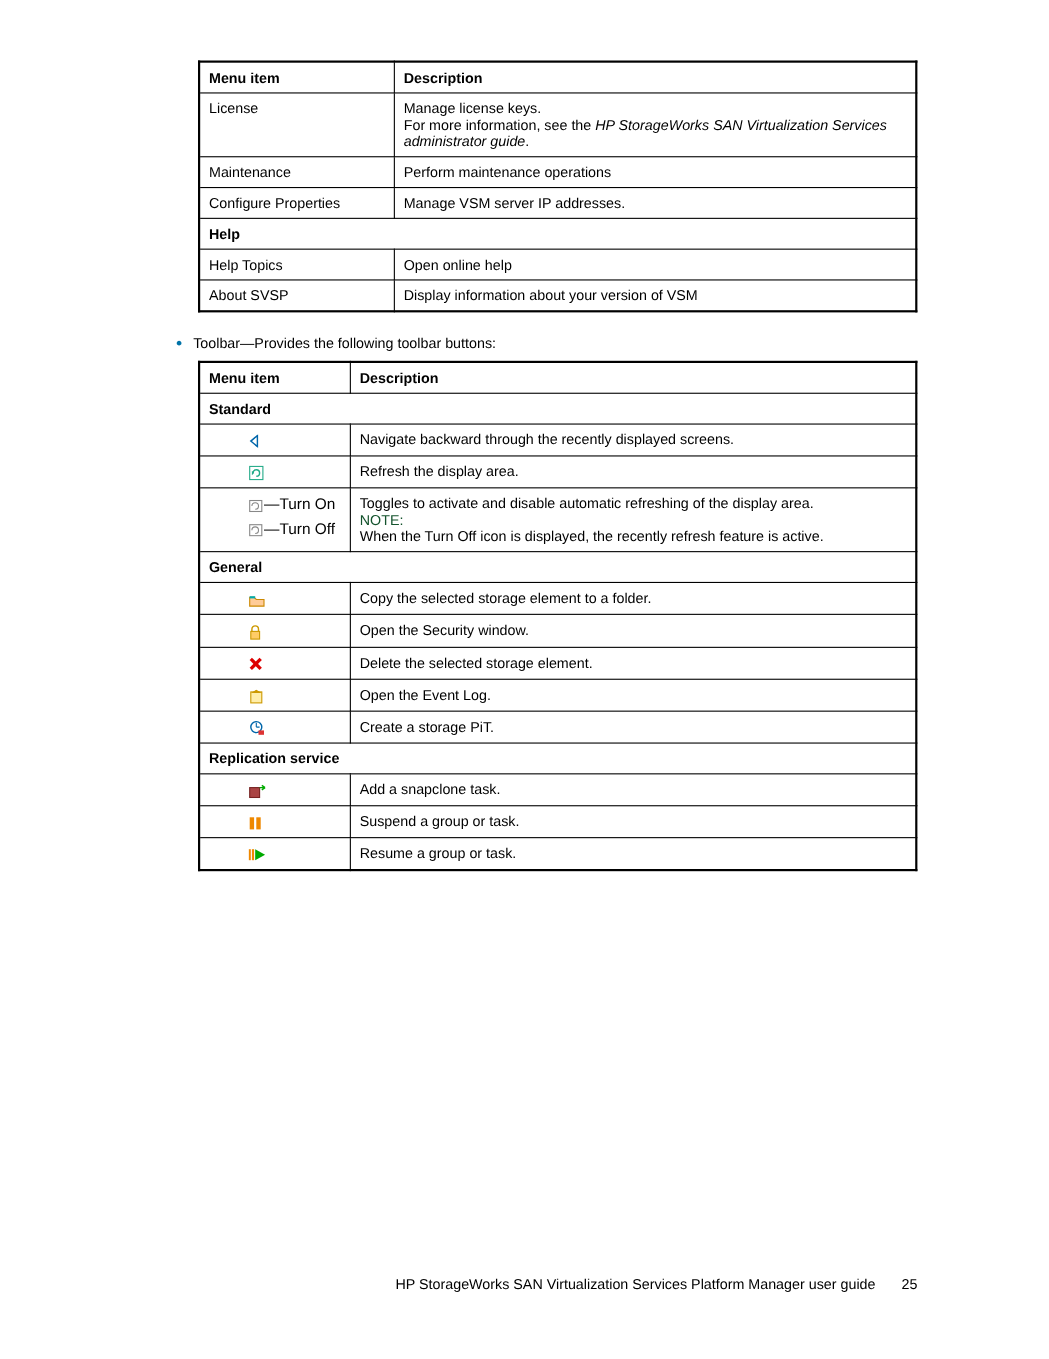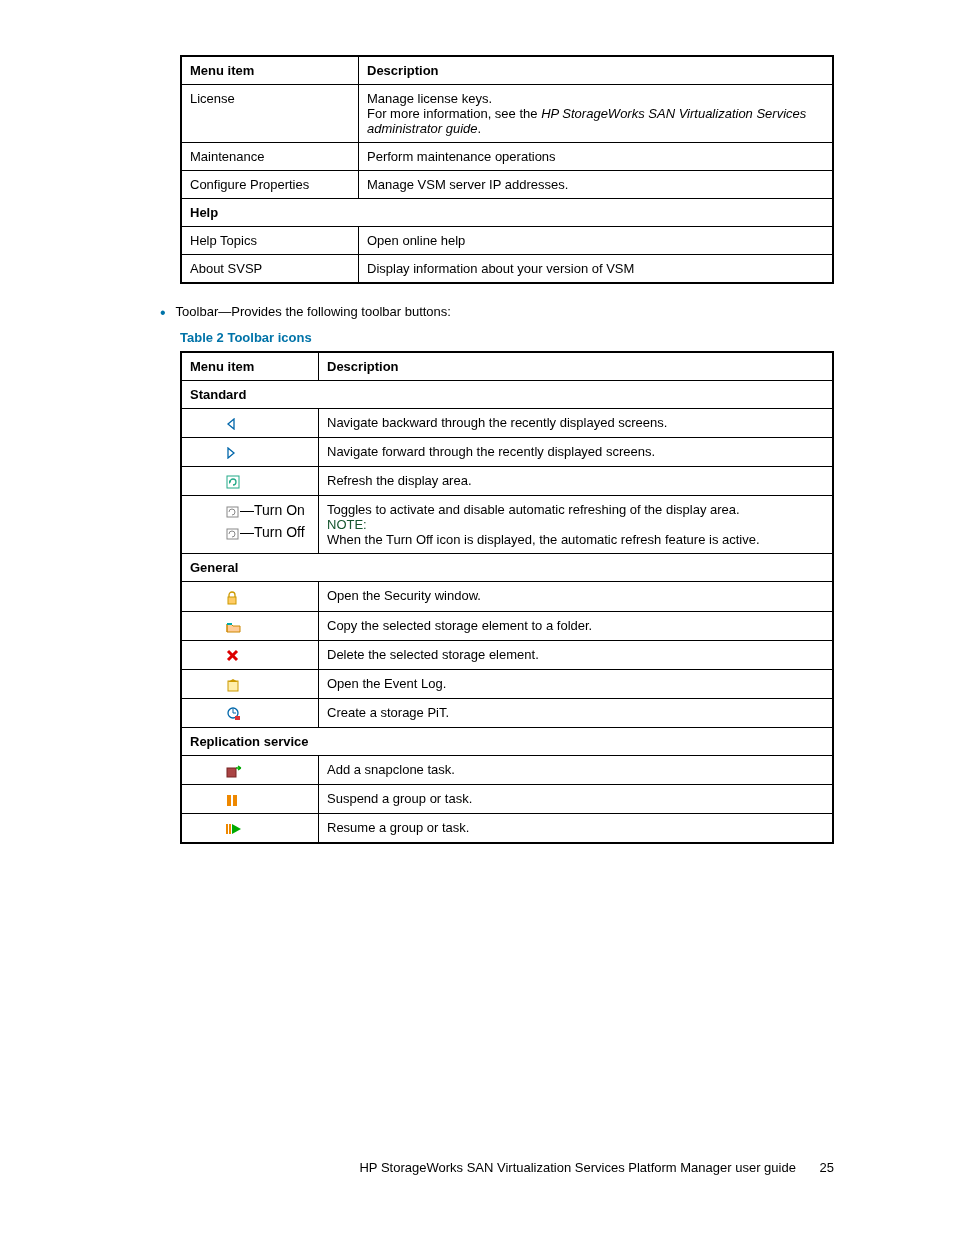--- a/index.html
+++ b/index.html
@@ -111,46 +111,37 @@
       <td>Display information about your version of VSM</td>
     </tr>
   </tbody>
     </table>
 
   <div class="bullet-row">
     <span class="bullet">•</span>
     <span>Toolbar—Provides the following toolbar buttons:</span>
   </div>
 
-  <div class="table-caption">Table 2 Toolbar icons</div>
 
   <table>
     <tbody>
         <tr>
       <th class="col1b">Menu item</th>
       <th>Description</th>
     </tr>
     <tr class="section-row">
       <td colspan="2">Standard</td>
     </tr>
     <tr>
       <td class="icon-cell">
         <svg width="10" height="12">
               <polygon points="8,1 2,6 8,11" fill="none" stroke="#0066aa" stroke-width="1.3"></polygon>
             </svg>
       </td>
       <td>Navigate backward through the recently displayed screens.</td>
-    </tr>
-    <tr>
-      <td class="icon-cell">
-        <svg width="10" height="12">
-              <polygon points="2,1 8,6 2,11" fill="none" stroke="#0066aa" stroke-width="1.3"></polygon>
-            </svg>
-      </td>
-      <td>Navigate forward through the recently displayed screens.</td>
     </tr>
     <tr>
       <td class="icon-cell">
         <svg width="14" height="14">
               <rect x="1" y="1" width="12" height="12" fill="none" stroke="#2a8" stroke-width="1"></rect>
               <path d="M4 7 A3 3 0 1 1 7 10" fill="none" stroke="#2a8" stroke-width="1.3"></path>
               <polygon points="3,5 5,7 3,9" fill="#2a8"></polygon>
             </svg>
       </td>
       <td>Refresh the display area.</td>
@@ -166,43 +157,43 @@
         <div>
           <svg width="14" height="12">
                 <rect x="1" y="1" width="11" height="10" fill="none" stroke="#888" stroke-width="1"></rect>
                 <path d="M3 6 A3 3 0 1 1 6 9" fill="none" stroke="#888" stroke-width="1"></path>
               </svg><span>—Turn Off</span>
         </div>
       </td>
       <td>
         <div>Toggles to activate and disable automatic refreshing of the display area.</div>
         <div class="note-label">NOTE:</div>
-        <div>When the Turn Off icon is displayed, the automatic refresh feature is active.</div>
+        <div>When the Turn Off icon is displayed, the recently refresh feature is active.</div>
       </td>
     </tr>
     <tr class="section-row">
       <td colspan="2">General</td>
+    </tr>
+    <tr>
+      <td class="icon-cell">
+        <svg width="15" height="12">
+              <path d="M1 3 L5 3 L7 5 L14 5 L14 11 L1 11 Z M1 3 L1 11" fill="#fc9" stroke="#c80" stroke-width="1"></path>
+              <rect x="1" y="2" width="5" height="2" fill="#0aa"></rect>
+            </svg>
+      </td>
+      <td>Copy the selected storage element to a folder.</td>
     </tr>
     <tr>
       <td class="icon-cell">
         <svg width="12" height="14">
               <rect x="2" y="6" width="8" height="7" fill="#fc6" stroke="#c90" stroke-width="1"></rect>
               <path d="M3 6 L3 4 A3 3 0 0 1 9 4 L9 6" fill="none" stroke="#c90" stroke-width="1.3"></path>
             </svg>
       </td>
       <td>Open the Security window.</td>
-    </tr>
-    <tr>
-      <td class="icon-cell">
-        <svg width="15" height="12">
-              <path d="M1 3 L5 3 L7 5 L14 5 L14 11 L1 11 Z M1 3 L1 11" fill="#fc9" stroke="#c80" stroke-width="1"></path>
-              <rect x="1" y="2" width="5" height="2" fill="#0aa"></rect>
-            </svg>
-      </td>
-      <td>Copy the selected storage element to a folder.</td>
     </tr>
     <tr>
       <td class="icon-cell">
         <svg width="13" height="13">
               <line x1="2" y1="2" x2="11" y2="11" stroke="#d00" stroke-width="3"></line>
               <line x1="11" y1="2" x2="2" y2="11" stroke="#d00" stroke-width="3"></line>
             </svg>
       </td>
       <td>Delete the selected storage element.</td>
     </tr>

